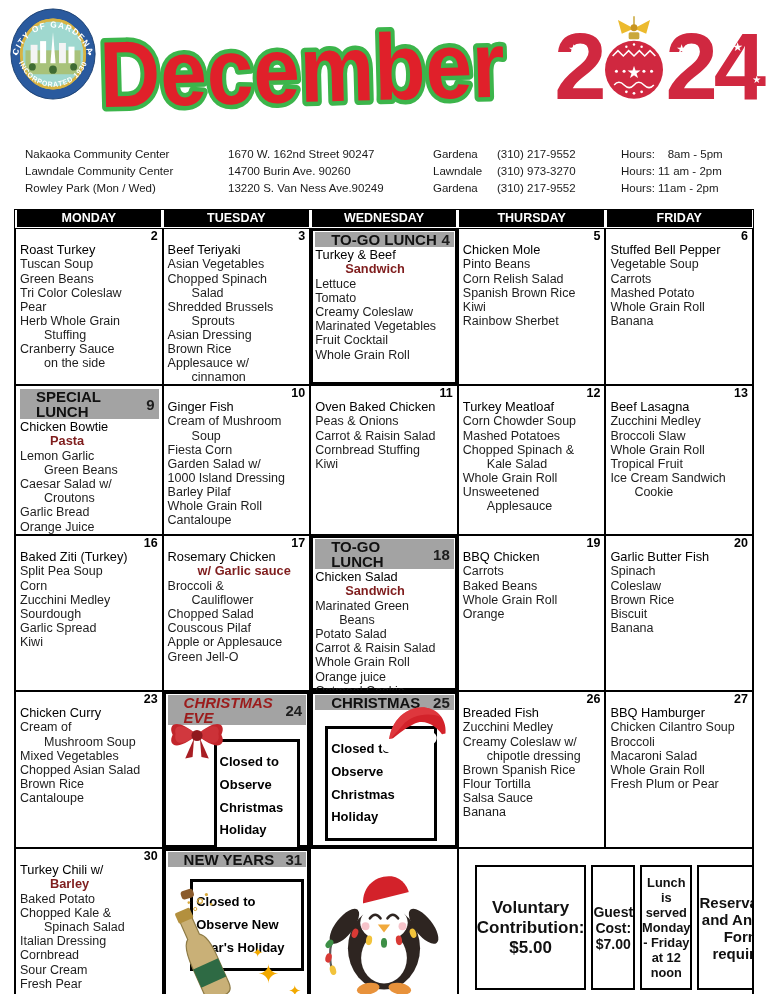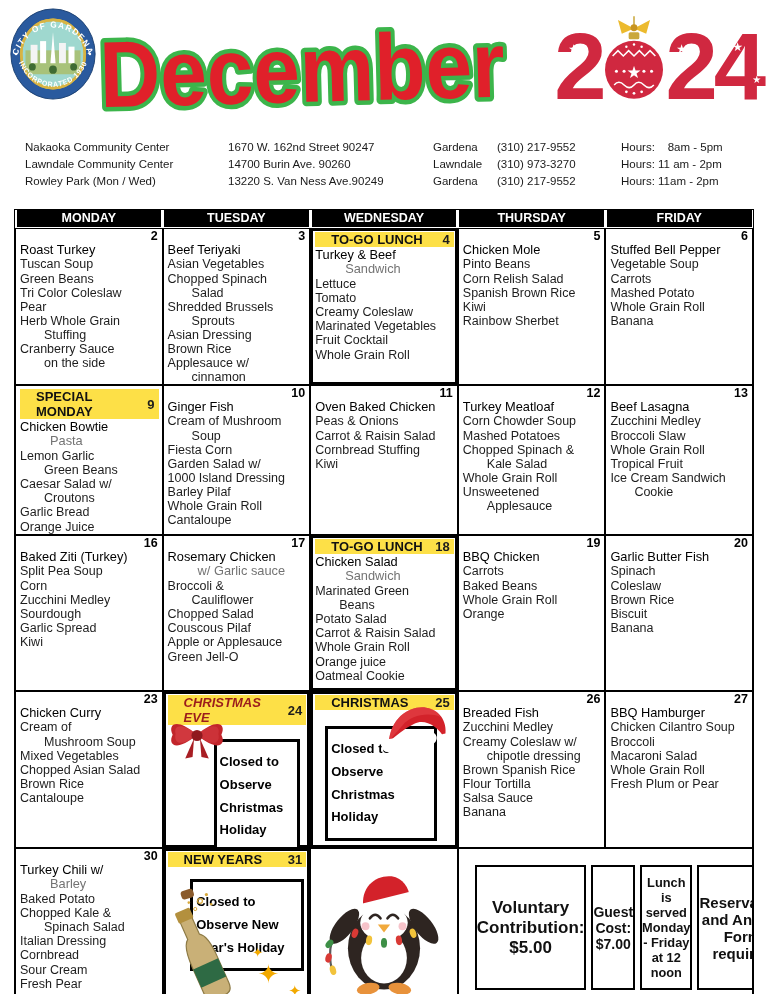--- a/index.html
+++ b/index.html
@@ -15,44 +15,44 @@
   .yd{font-size:94px;font-weight:bold;color:#d02840;line-height:0.78;letter-spacing:-5px;padding:0 1px 0 0;}
   #year-block svg{margin:0 2px 1px 3px;}
   .wstar{position:absolute;color:#ffffff;pointer-events:none;}
   .ws1{left:14px;top:26px;font-size:12px;}
   .ws2{left:30px;top:58px;font-size:9px;}
   .ws3{left:122px;top:26px;font-size:12px;}
   .ws4{left:140px;top:60px;font-size:9px;}
   .ws5{left:178px;top:24px;font-size:12px;}
   .ws6{left:198px;top:58px;font-size:10px;}
   
-  #locations{position:absolute;left:25px;top:139px;width:730px;font-size:11.5px;color:#1a1a1a;}
+  #locations{position:absolute;left:25px;top:146px;width:730px;font-size:11.5px;color:#1a1a1a;}
   .loc-row{display:grid;grid-template-columns:203px 205px 64px 124px 1fr;line-height:17px;}
   .loc-hours{white-space:pre;}
   
   #cal{
     position:absolute;left:14px;top:209px;width:738px;
     display:grid;grid-template-columns:repeat(5,1fr);
     grid-template-rows:18px 157px 150px 156px 157px 159px;
     border:1px solid #000;background:#fff;
   }
   .dayhdr{background:#000;color:#fff;font-weight:bold;font-size:12.5px;text-align:center;
     line-height:16px;margin:0 1.5px 1px 1.5px;}
   .cell{position:relative;border:1px solid #000;background:#fff;padding:1px 3px 0 4px;
     overflow:hidden;font-size:12.5px;}
   .cell.heavy{box-shadow:inset 0 0 0 2px #000;}
   .daynum{position:absolute;top:0;right:4px;font-weight:bold;font-size:12.5px;color:#000;}
-  .banner{display:flex;justify-content:space-between;align-items:center;background:#fde047;
-    font-weight:bold;font-size:13px;padding:0 4px 0 16px;margin:2px 0 1px 0;line-height:15px;}
+  .banner{display:flex;justify-content:space-between;align-items:center;background:#a3a3a3;
+    font-weight:bold;font-size:15px;padding:0 4px 0 16px;margin:2px 0 1px 0;line-height:15px;}
   .menu{margin-top:13px;}
   .cell.has-banner .menu{margin-top:1px;}
   .line{line-height:1.13;color:#1d1d1d;}
   .line.title{font-weight:normal;color:#000;font-size:12.8px;}
   .line.indent{padding-left:24px;}
-  .line.title-indent{font-weight:normal;color:#737373;font-size:12.8px;padding-left:30px;}
+  .line.title-indent{font-weight:bold;color:#7f1d1d;font-size:12.8px;padding-left:30px;}
   
   .closedbox{border:3px solid #000;background:#fff;font-weight:bold;font-size:13px;
     text-align:left;line-height:1.75;padding:9px 3px;color:#000;position:relative;z-index:1;}
   .closed-red-bow .closedbox{margin:14px 6px 0 46px;}
   .closed-red-bow svg{position:absolute;left:2px;top:20px;z-index:2;}
   .closed-santa-hat .closedbox{margin:16px auto 0 10px;width:100px;}
   .closed-santa-hat svg{position:absolute;right:2px;top:8px;z-index:2;}
   .closed-champagne .closedbox{position:absolute;right:5px;top:30px;width:102px;}
   .closed-champagne svg{position:absolute;left:-4px;bottom:-4px;z-index:2;}
   .goldstar{position:absolute;color:#f2a900;z-index:3;}
@@ -232,21 +232,21 @@
         <div class="line title">Stuffed Bell Pepper</div>
         <div class="line">Vegetable Soup</div>
         <div class="line">Carrots</div>
         <div class="line">Mashed Potato</div>
         <div class="line">Whole Grain Roll</div>
         <div class="line">Banana</div>
       </div>
     </div>
     <div class="cell has-banner">
       <div class="banner">
-        <span class="banner-label" style="color: rgb(17, 17, 17);">SPECIAL MONDAY</span>
+        <span class="banner-label" style="color: rgb(17, 17, 17);">SPECIAL LUNCH</span>
         <span class="banner-num">9</span>
       </div>
       <div class="menu">
         <div class="line title">Chicken Bowtie</div>
         <div class="line title-indent">Pasta</div>
         <div class="line">Lemon Garlic</div>
         <div class="line indent">Green Beans</div>
         <div class="line">Caesar Salad w/</div>
         <div class="line indent">Croutons</div>
         <div class="line">Garlic Bread</div>

